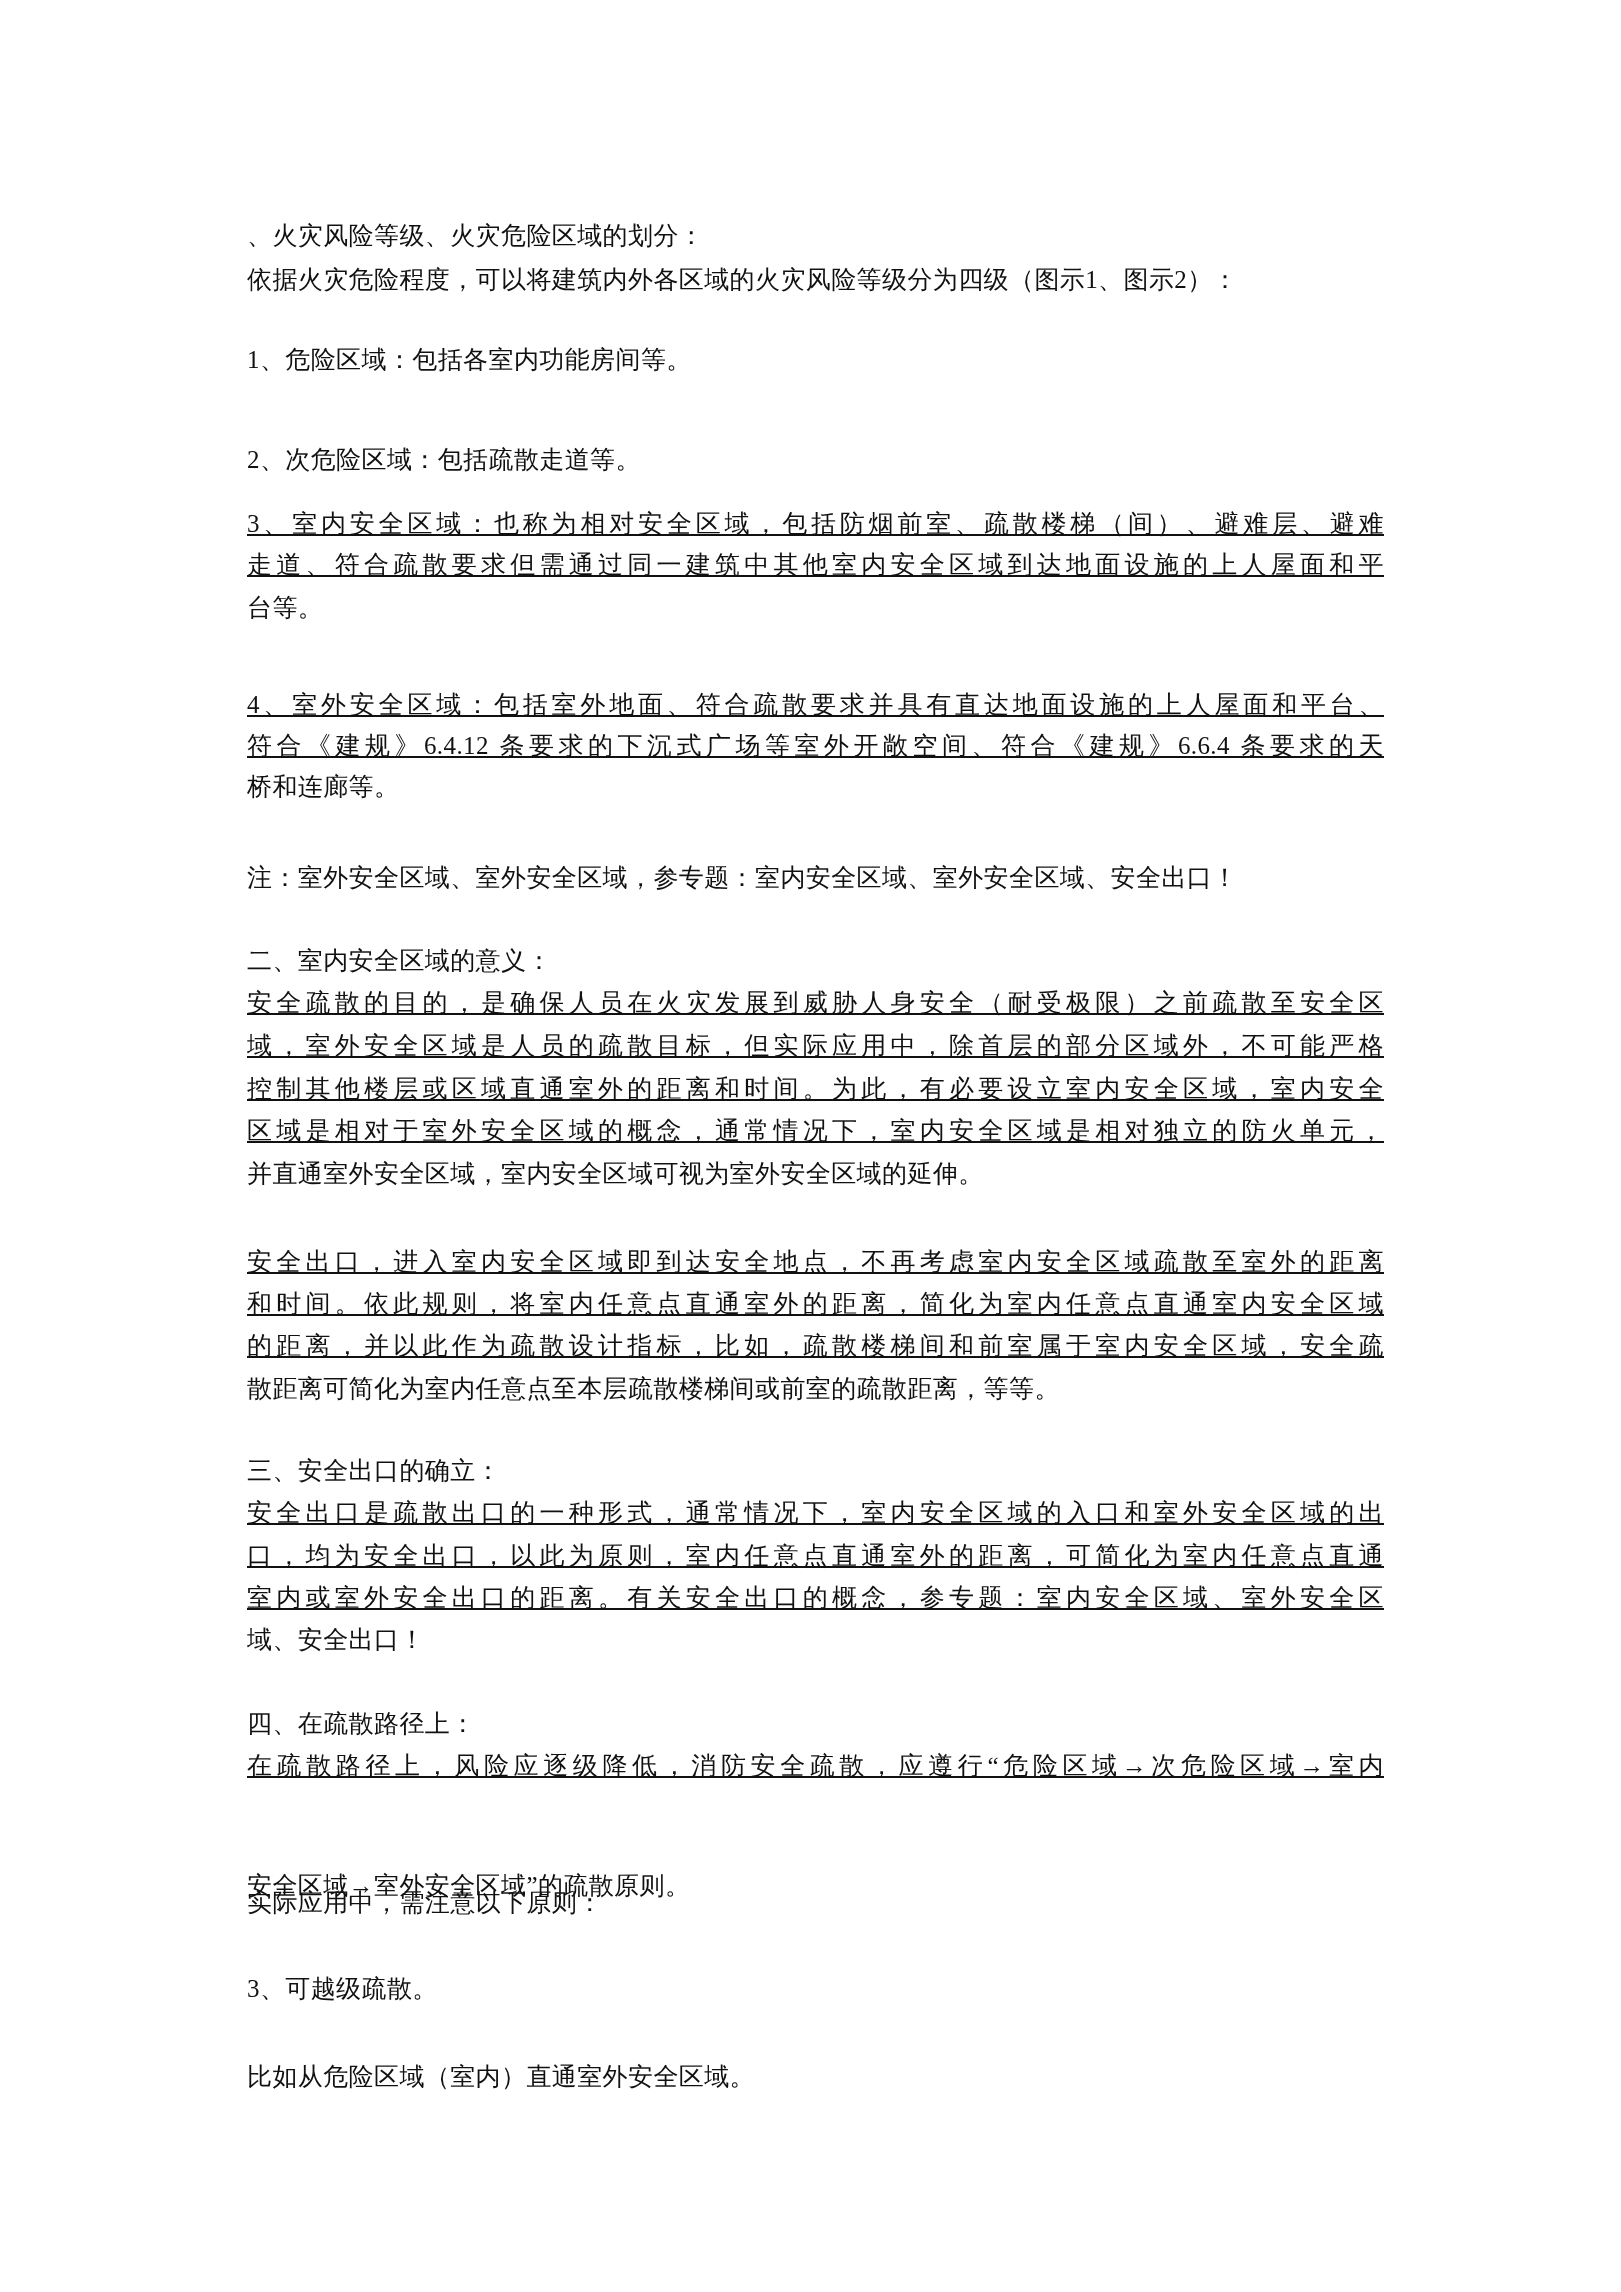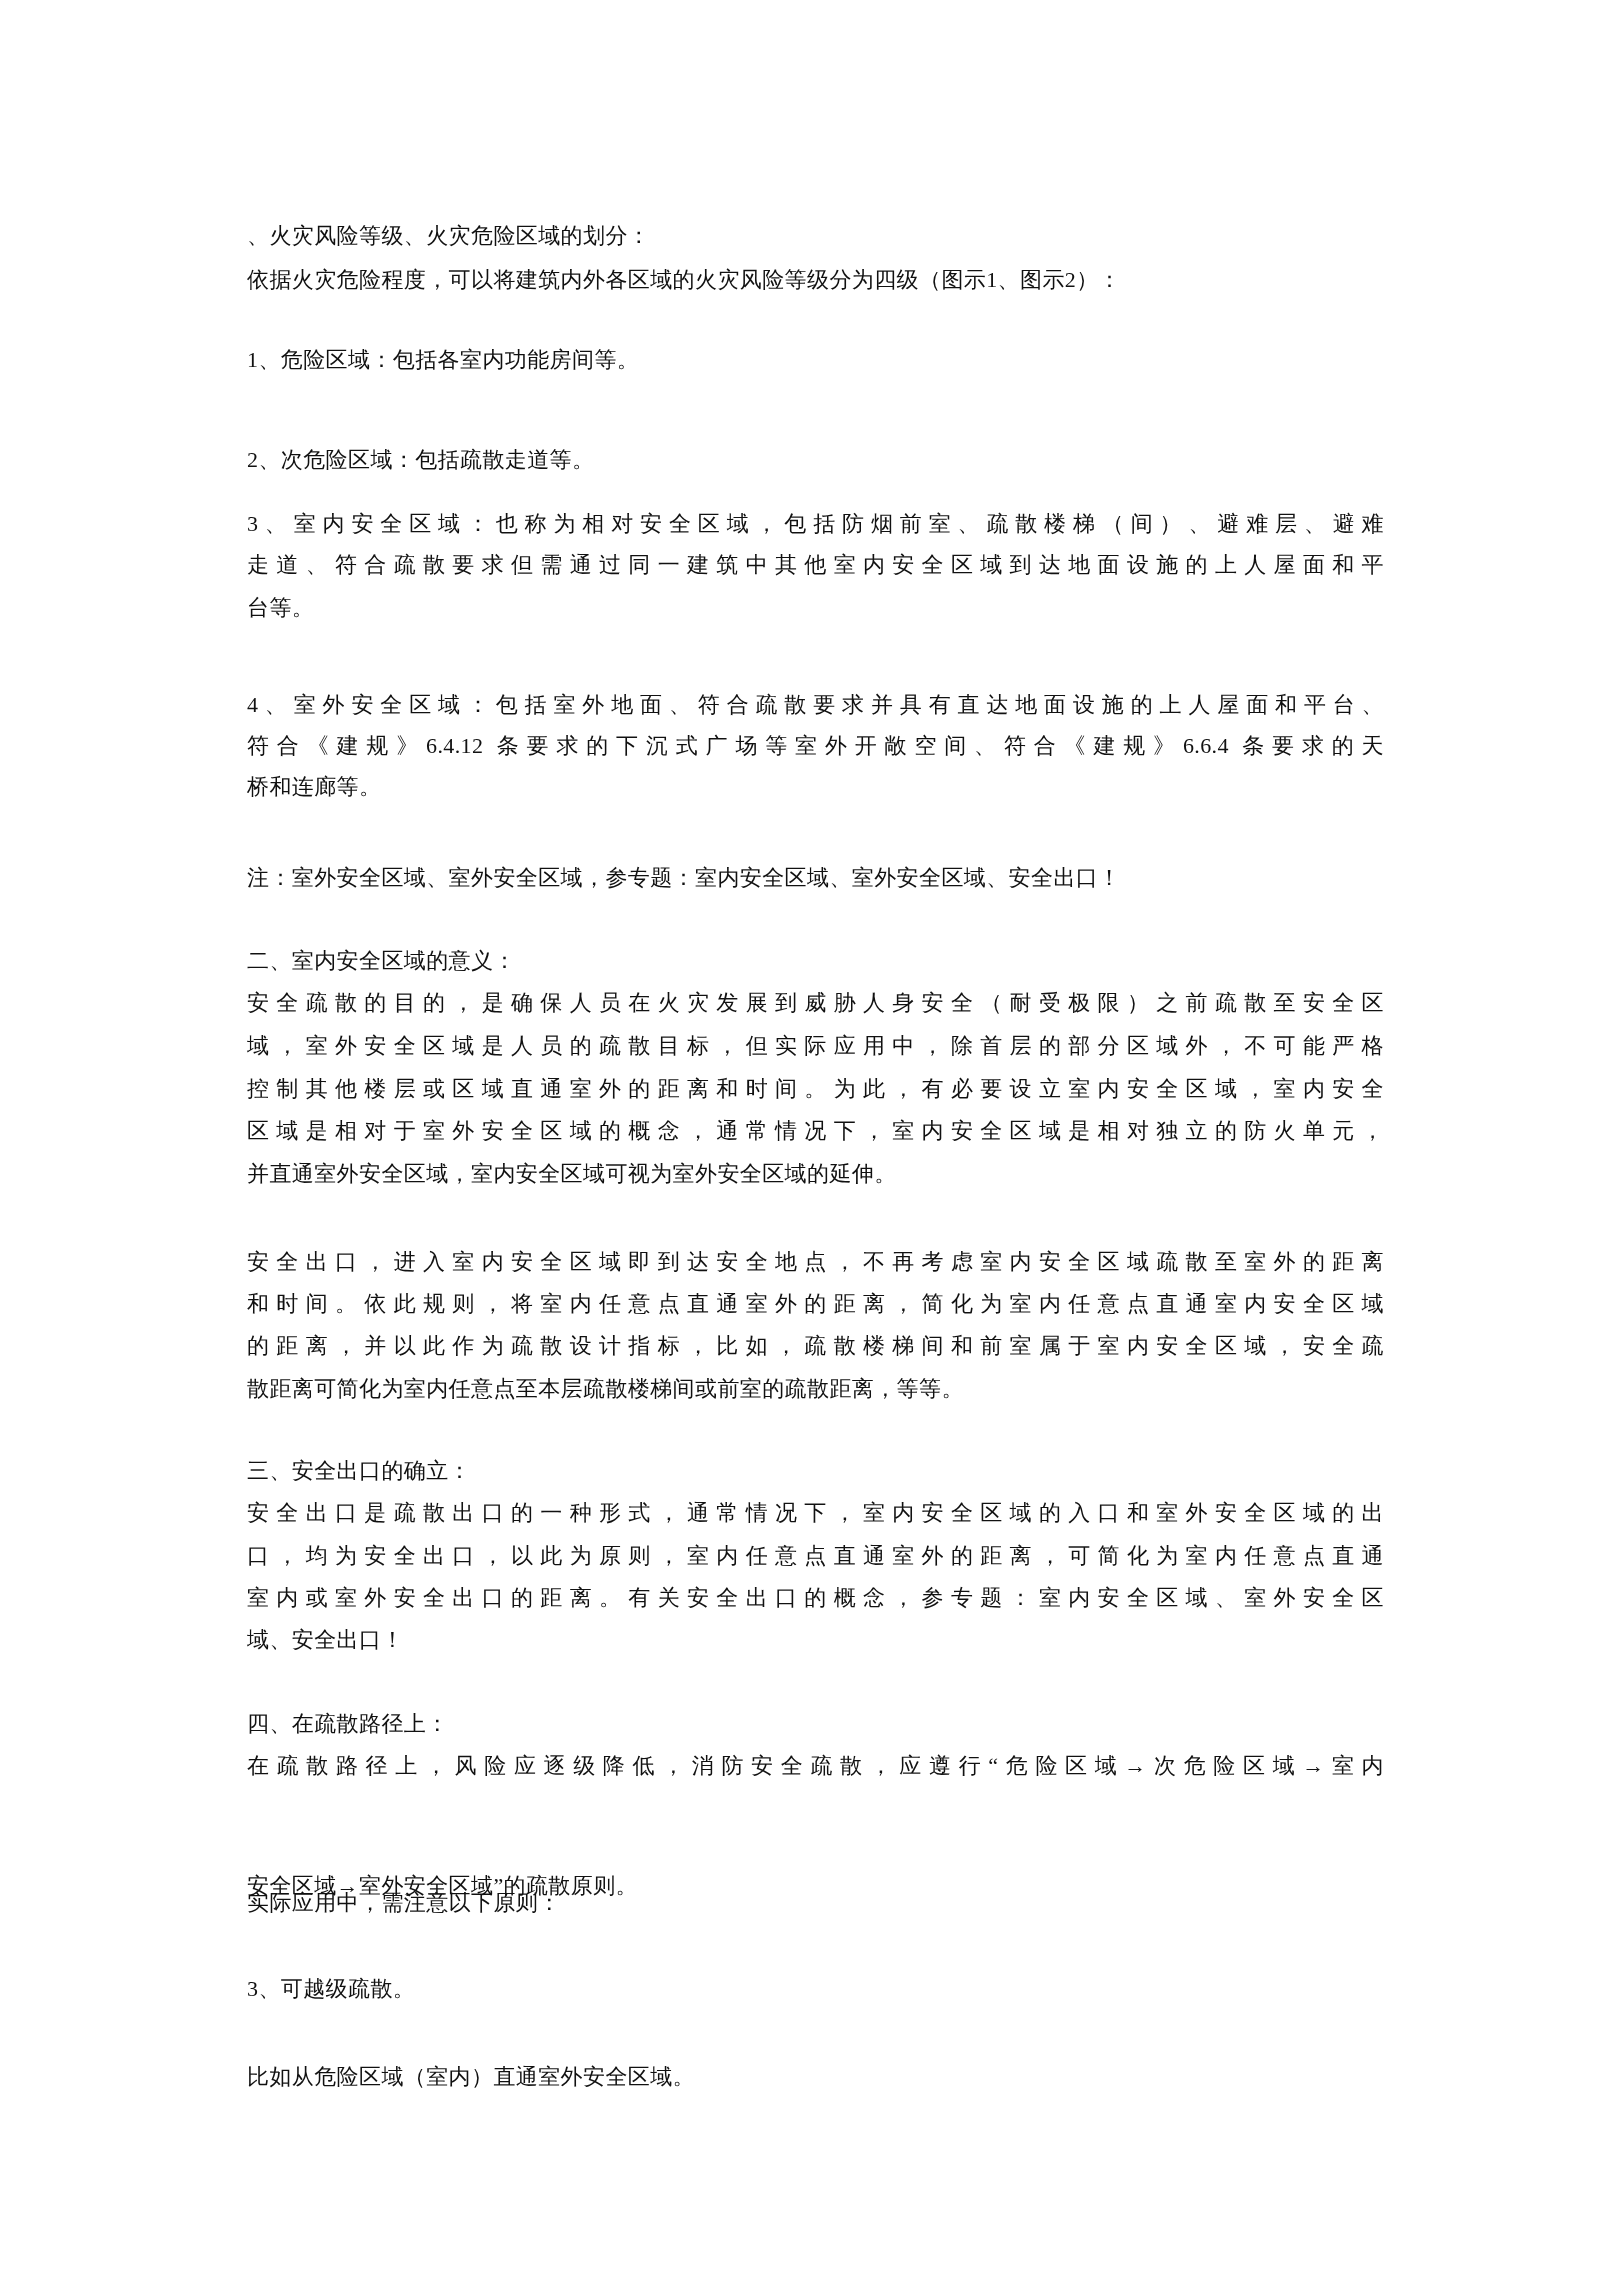--- a/index.html
+++ b/index.html
@@ -19,28 +19,29 @@
       position: absolute;
       left: 247px;
       top: 214px;
       width: 1137px;
     }
     .line {
       position: absolute;
       left: 0;
       width: 1137px;
       height: 43px;
-      font-size: 22px;
+      font-size: 25px;
       line-height: 43px;
       white-space: nowrap;
       letter-spacing: 0.4px;
     }
     .line.full {
       text-align: justify;
       text-align-last: justify;
+      text-decoration: underline;
     }
   </style>
 </head>
 <body>
 
 <div class="page">
 
   <div class="line" style="top:0px">、火灾风险等级、火灾危险区域的划分：</div>
   <div class="line" style="top:44px">依据火灾危险程度，可以将建筑内外各区域的火灾风险等级分为四级（图示1、图示2）：</div>
 

